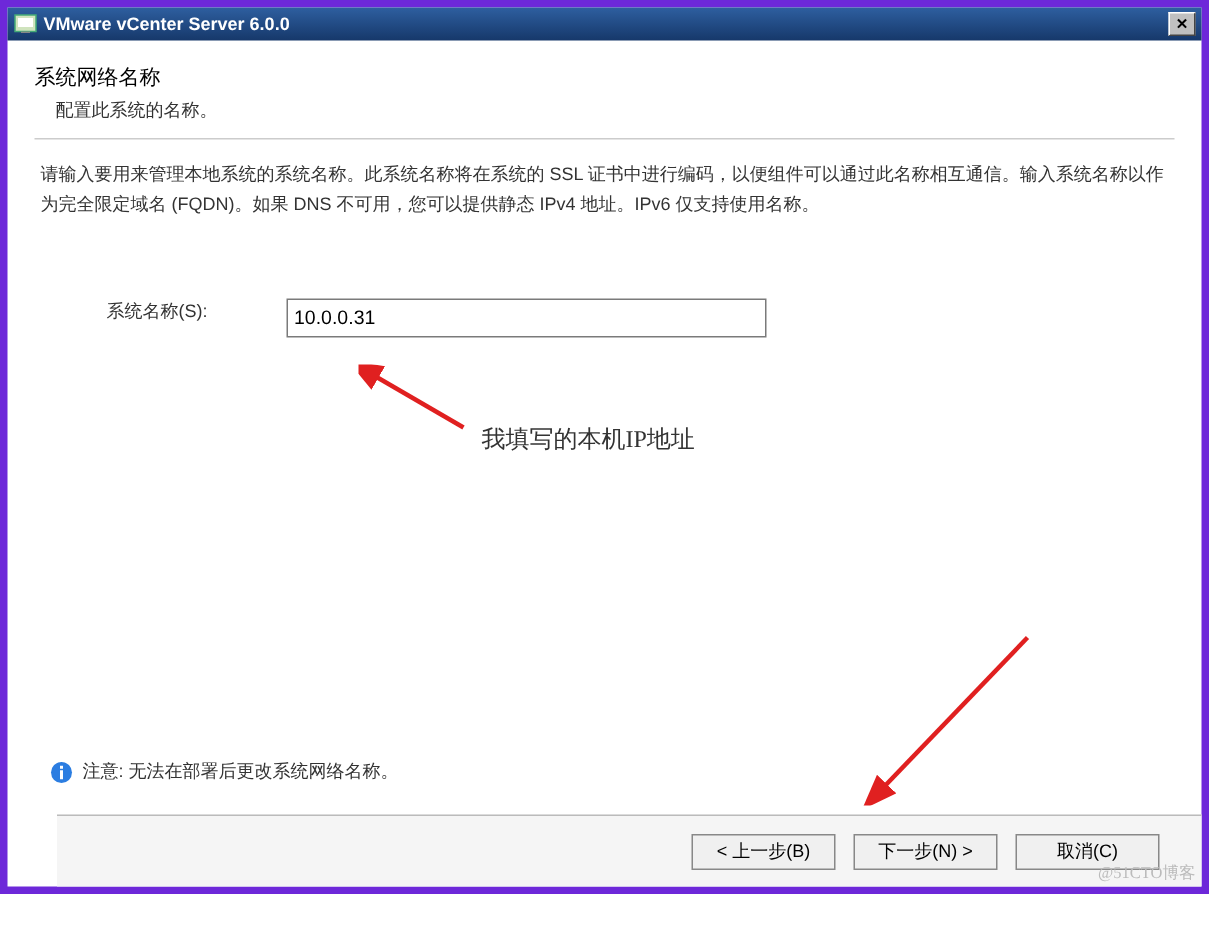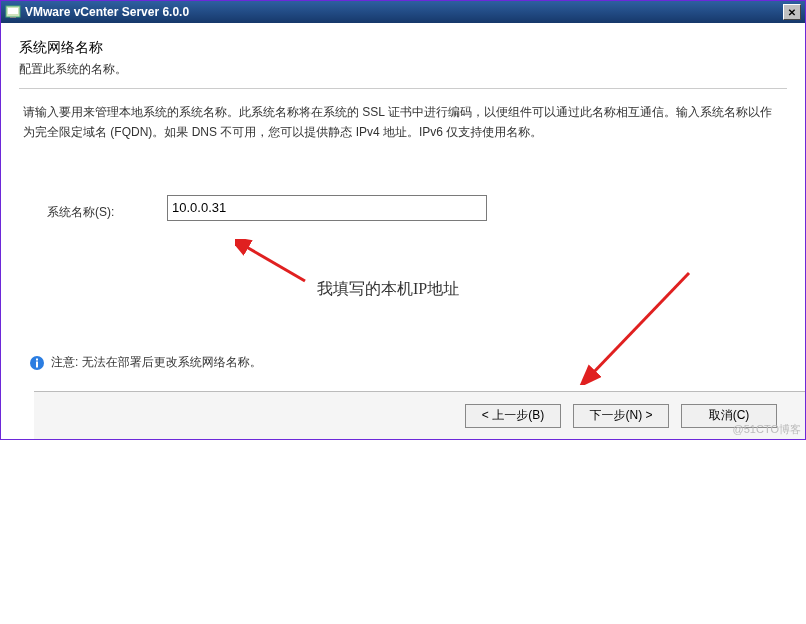--- a/index.html
+++ b/index.html
@@ -7,23 +7,23 @@
       font-family: "SimSun", "宋体", Arial, sans-serif;
       font-size: 12px;
       background: #ffffff;
       width: 806px;
       height: 624px;
       overflow: hidden;
       position: relative;
     }
     .window {
       width: 806px;
-      height: 440px;
+      height: 596px;
       background: #ffffff;
-      border: 1px solid #6d28d9;
+      border: 5px solid #6d28d9;
       position: relative;
     }
     .titlebar {
       height: 22px;
       background: linear-gradient(to bottom, #2e5fa0, #16386a);
       display: flex;
       align-items: center;
       padding: 0 4px;
       color: #ffffff;
     }
@@ -55,36 +55,36 @@
     }
     .heading {
       font-size: 14px;
       font-weight: normal;
       margin-bottom: 4px;
       color: #000;
     }
     .subheading {
       font-size: 12px;
       color: #333;
-      margin-left: 0;
+      margin-left: 14px;
     }
     .divider {
       border-top: 1px solid #ccc;
       margin: 10px 0 14px 0;
     }
     .instructions {
       font-size: 12px;
       color: #333;
       line-height: 1.65;
       margin: 0 4px 52px 4px;
     }
     .form-row {
       display: flex;
-      align-items: flex-end;
-      margin-left: 28px;
+      align-items: flex-start;
+      margin-left: 48px;
     }
     .form-label {
       width: 120px;
       font-size: 12px;
       color: #333;
     }
     .form-input {
       width: 320px;
       height: 22px;
       border: 1px solid #7a7a7a;
@@ -153,21 +153,21 @@
       font-family: "SimSun","宋体",Arial,sans-serif;
       cursor: pointer;
       padding: 0 10px;
     }
     .watermark {
       position: absolute;
       right: 4px;
       bottom: 2px;
       font-size: 11px;
       color: #bbb;
-      font-family: Liberation Sans, sans-serif;
+      font-family: Liberation Serif, serif;
       pointer-events: none;
     }
   </style>
 </head>
 <body>
 
 <div class="window">
 
   <div class="titlebar">
     <span class="titlebar-icon">

